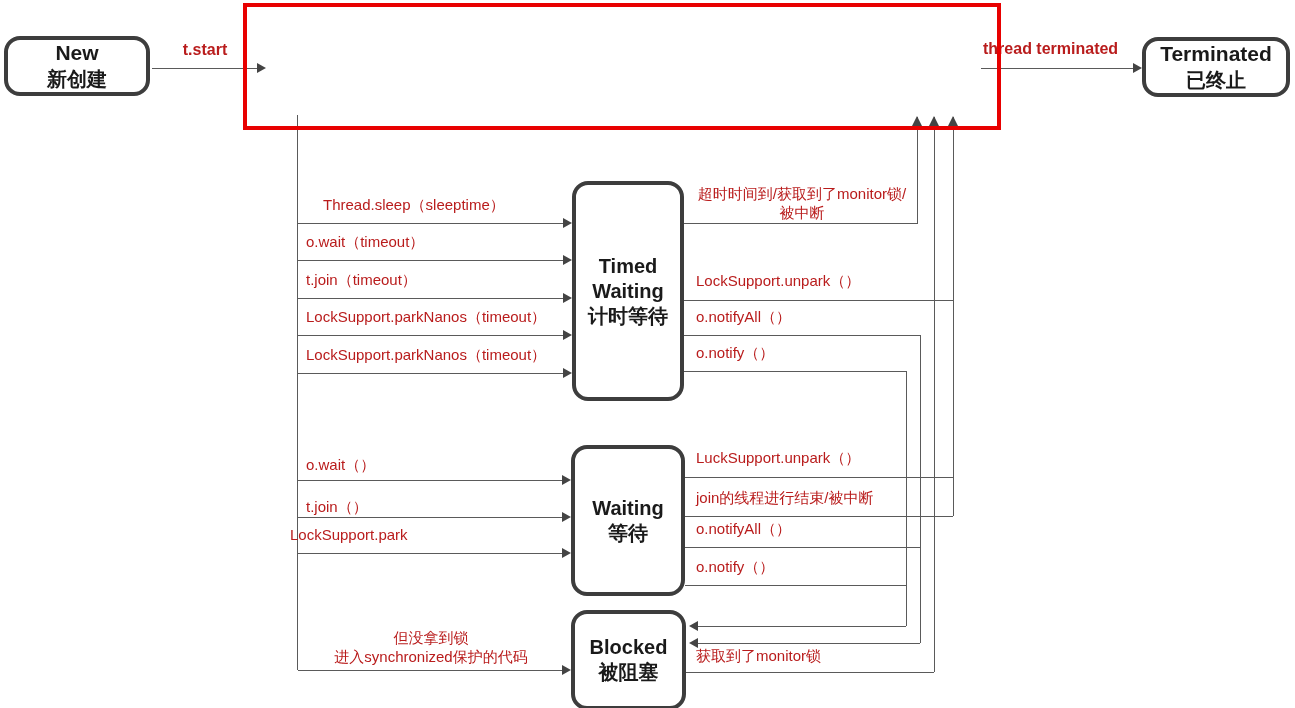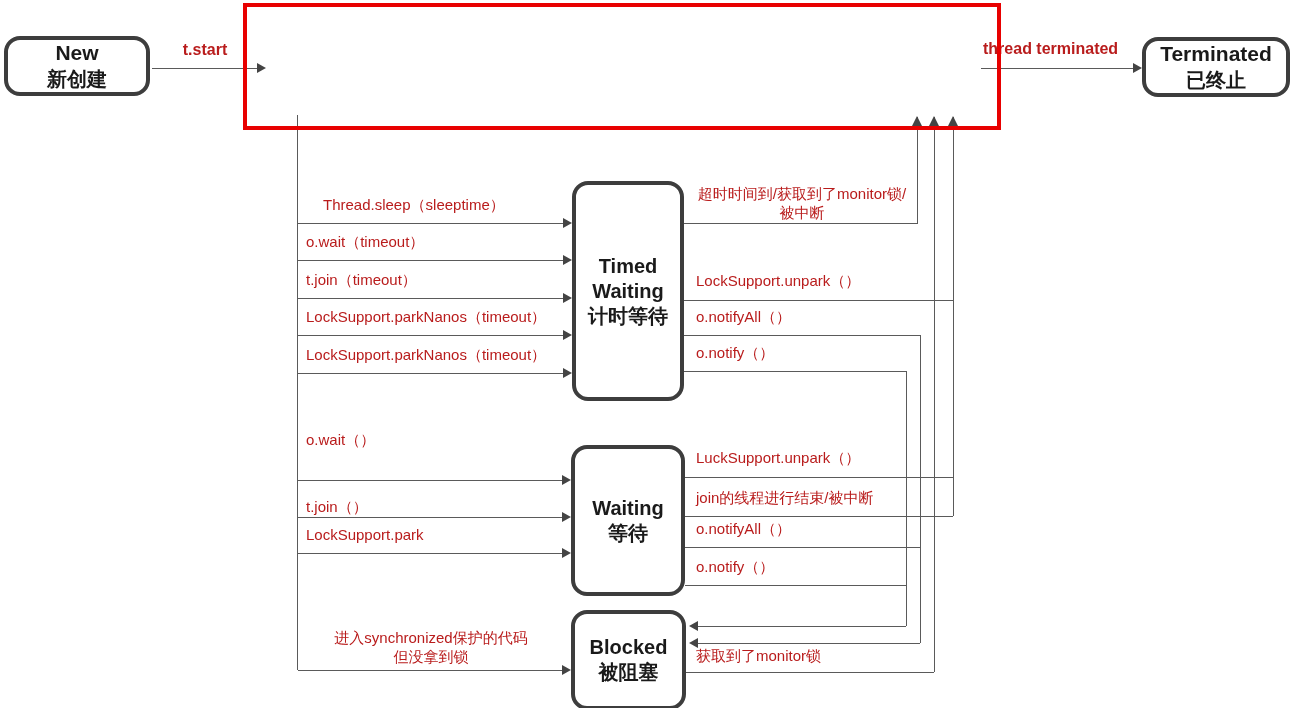--- a/index.html
+++ b/index.html
@@ -77,35 +77,35 @@
   <div class="hline" style="left:298px;top:335px;width:265px;"></div>
   <div class="ar" style="left:563px;top:330px;"></div>
   <div class="elabel" style="left:306px;top:308px;">LockSupport.parkNanos（timeout）</div>
 
   <div class="hline" style="left:298px;top:373px;width:265px;"></div>
   <div class="ar" style="left:563px;top:368px;"></div>
   <div class="elabel" style="left:306px;top:346px;">LockSupport.parkNanos（timeout）</div>
 
   <div class="hline" style="left:298px;top:480px;width:264px;"></div>
   <div class="ar" style="left:562px;top:475px;"></div>
-  <div class="elabel" style="left:306px;top:431px;">o.wait（）</div>
+  <div class="elabel" style="left:306px;top:456px;">o.wait（）</div>
 
   <div class="hline" style="left:298px;top:517px;width:264px;"></div>
   <div class="ar" style="left:562px;top:512px;"></div>
   <div class="elabel" style="left:306px;top:498px;">t.join（）</div>
 
   <div class="hline" style="left:298px;top:553px;width:264px;"></div>
   <div class="ar" style="left:562px;top:548px;"></div>
-  <div class="elabel" style="left:306px;top:526px;">LockSupport.park</div>
+  <div class="elabel" style="left:290px;top:526px;">LockSupport.park</div>
 
   <div class="hline" style="left:298px;top:670px;width:264px;"></div>
   <div class="ar" style="left:562px;top:665px;"></div>
   <div class="elabel c" style="left:300px;top:628px;width:262px;">
+    <div>但没拿到锁</div>
     <div>进入synchronized保护的代码</div>
-    <div>但没拿到锁</div>
   </div>
 
   <div class="hline" style="left:684px;top:223px;width:233px;"></div>
   <div class="vline" style="left:917px;top:117px;height:107px;"></div>
   <div class="au" style="left:912px;top:116px;"></div>
   <div class="elabel c" style="left:686px;top:184px;width:232px;">
     <div>超时时间到/获取到了monitor锁/</div>
     <div>被中断</div>
   </div>
 

